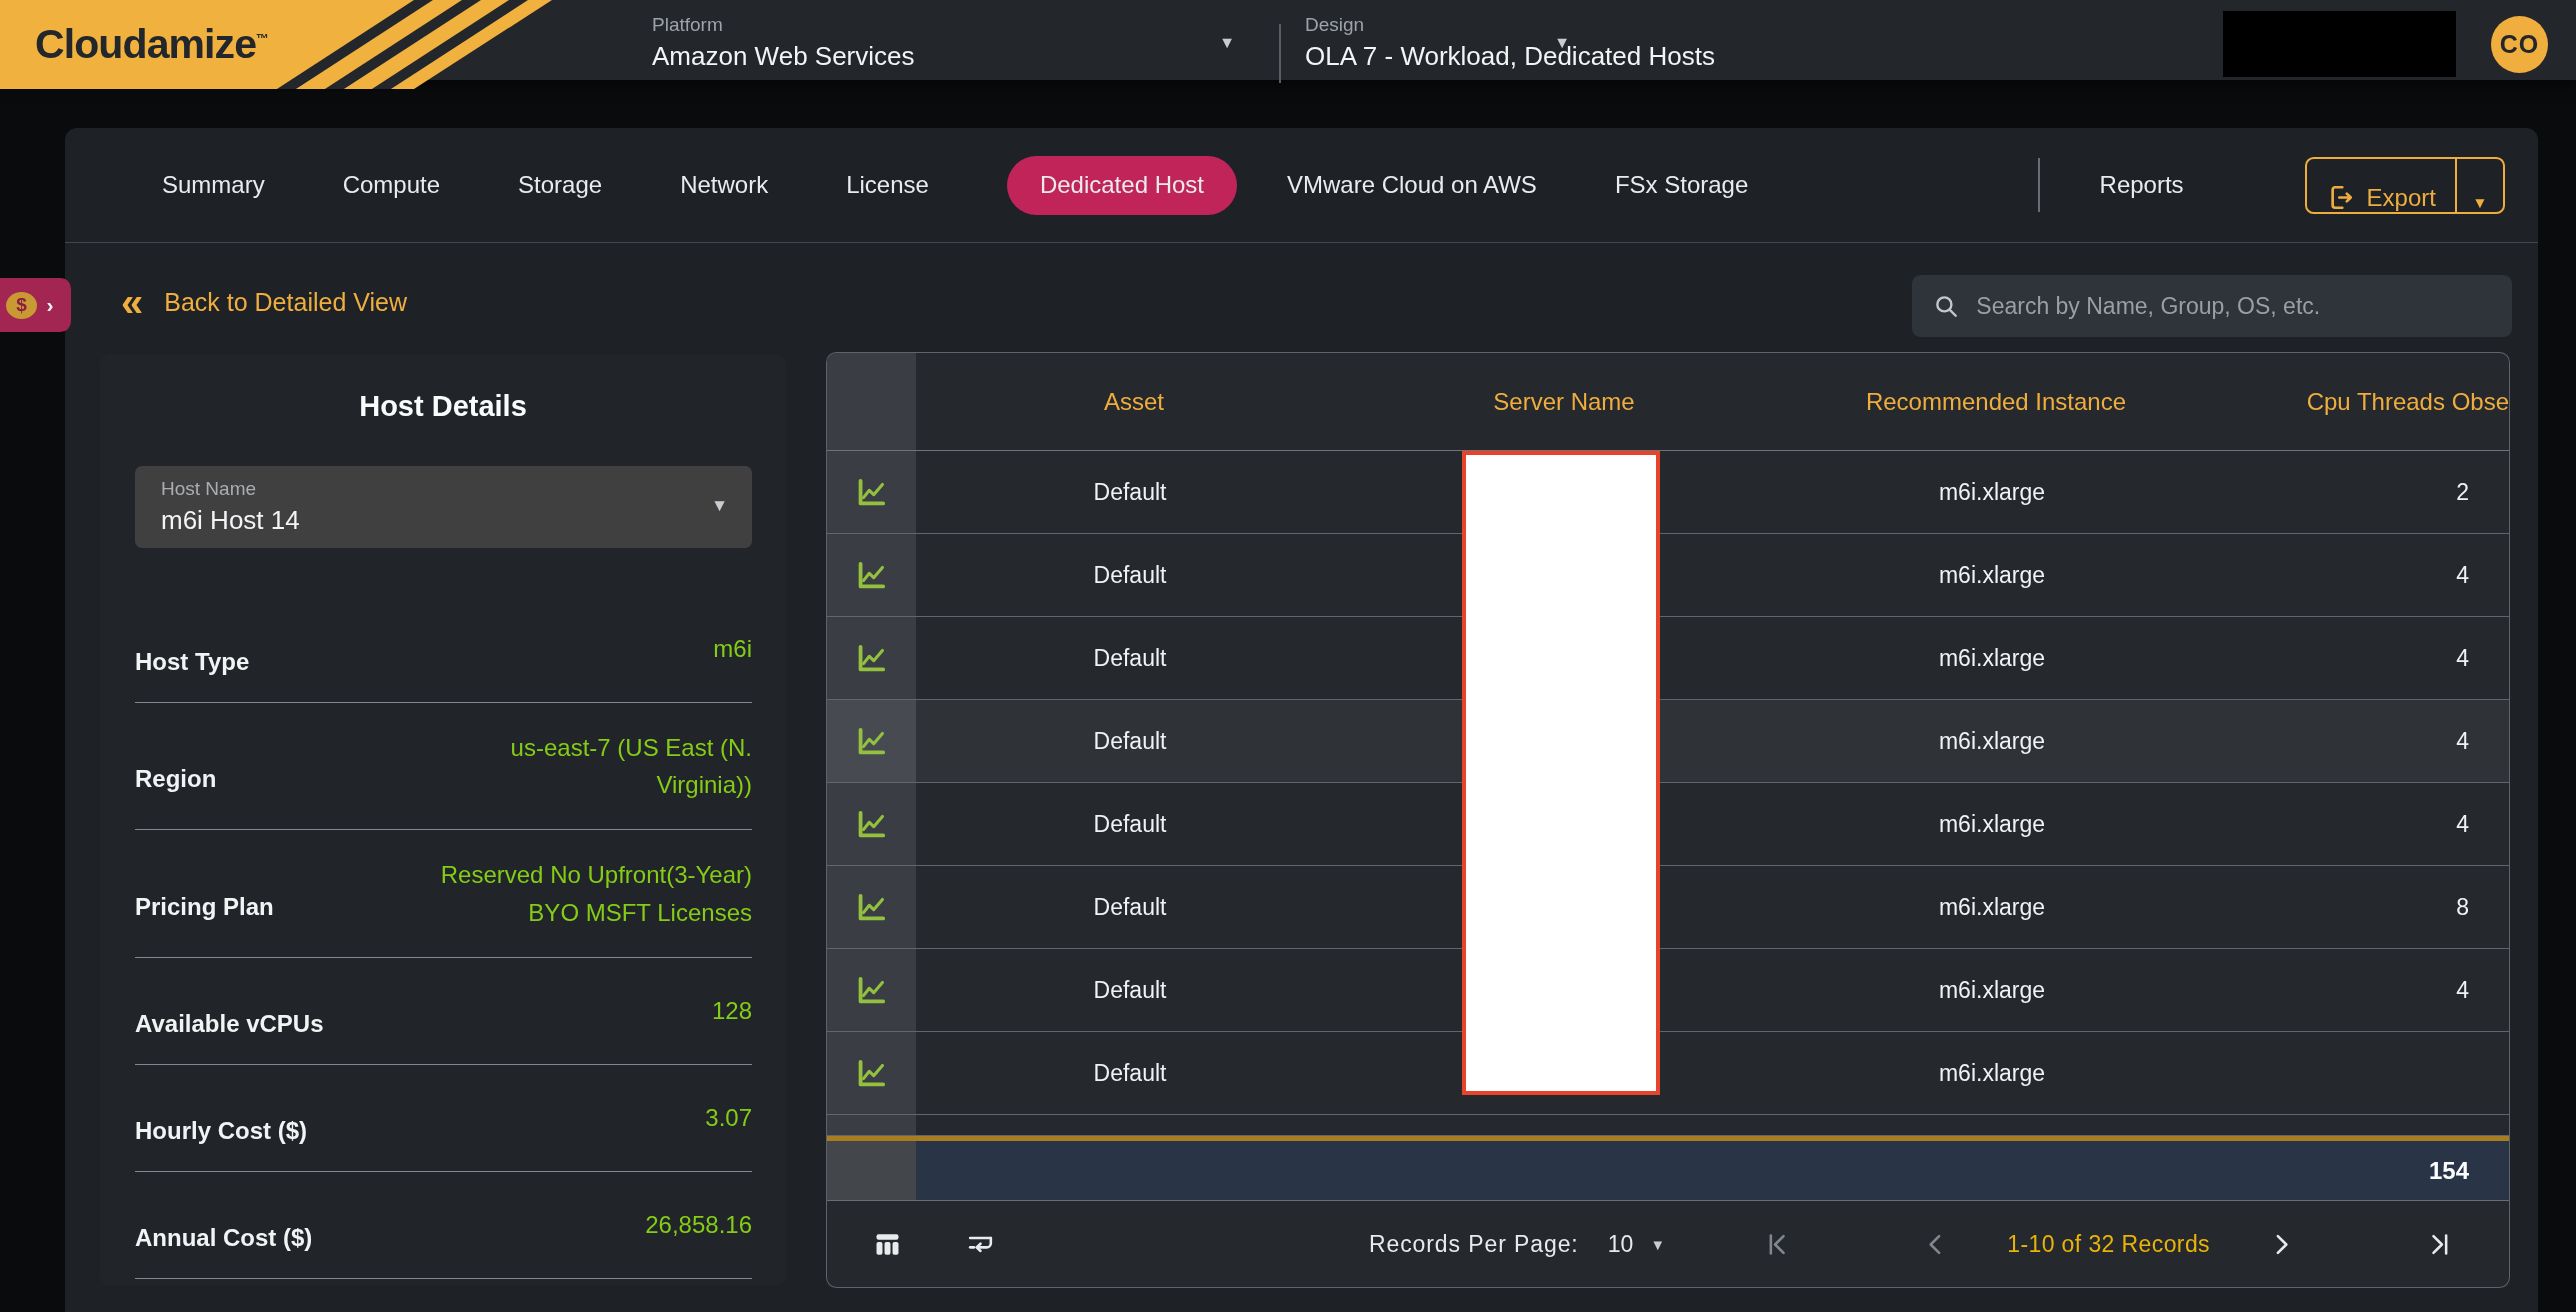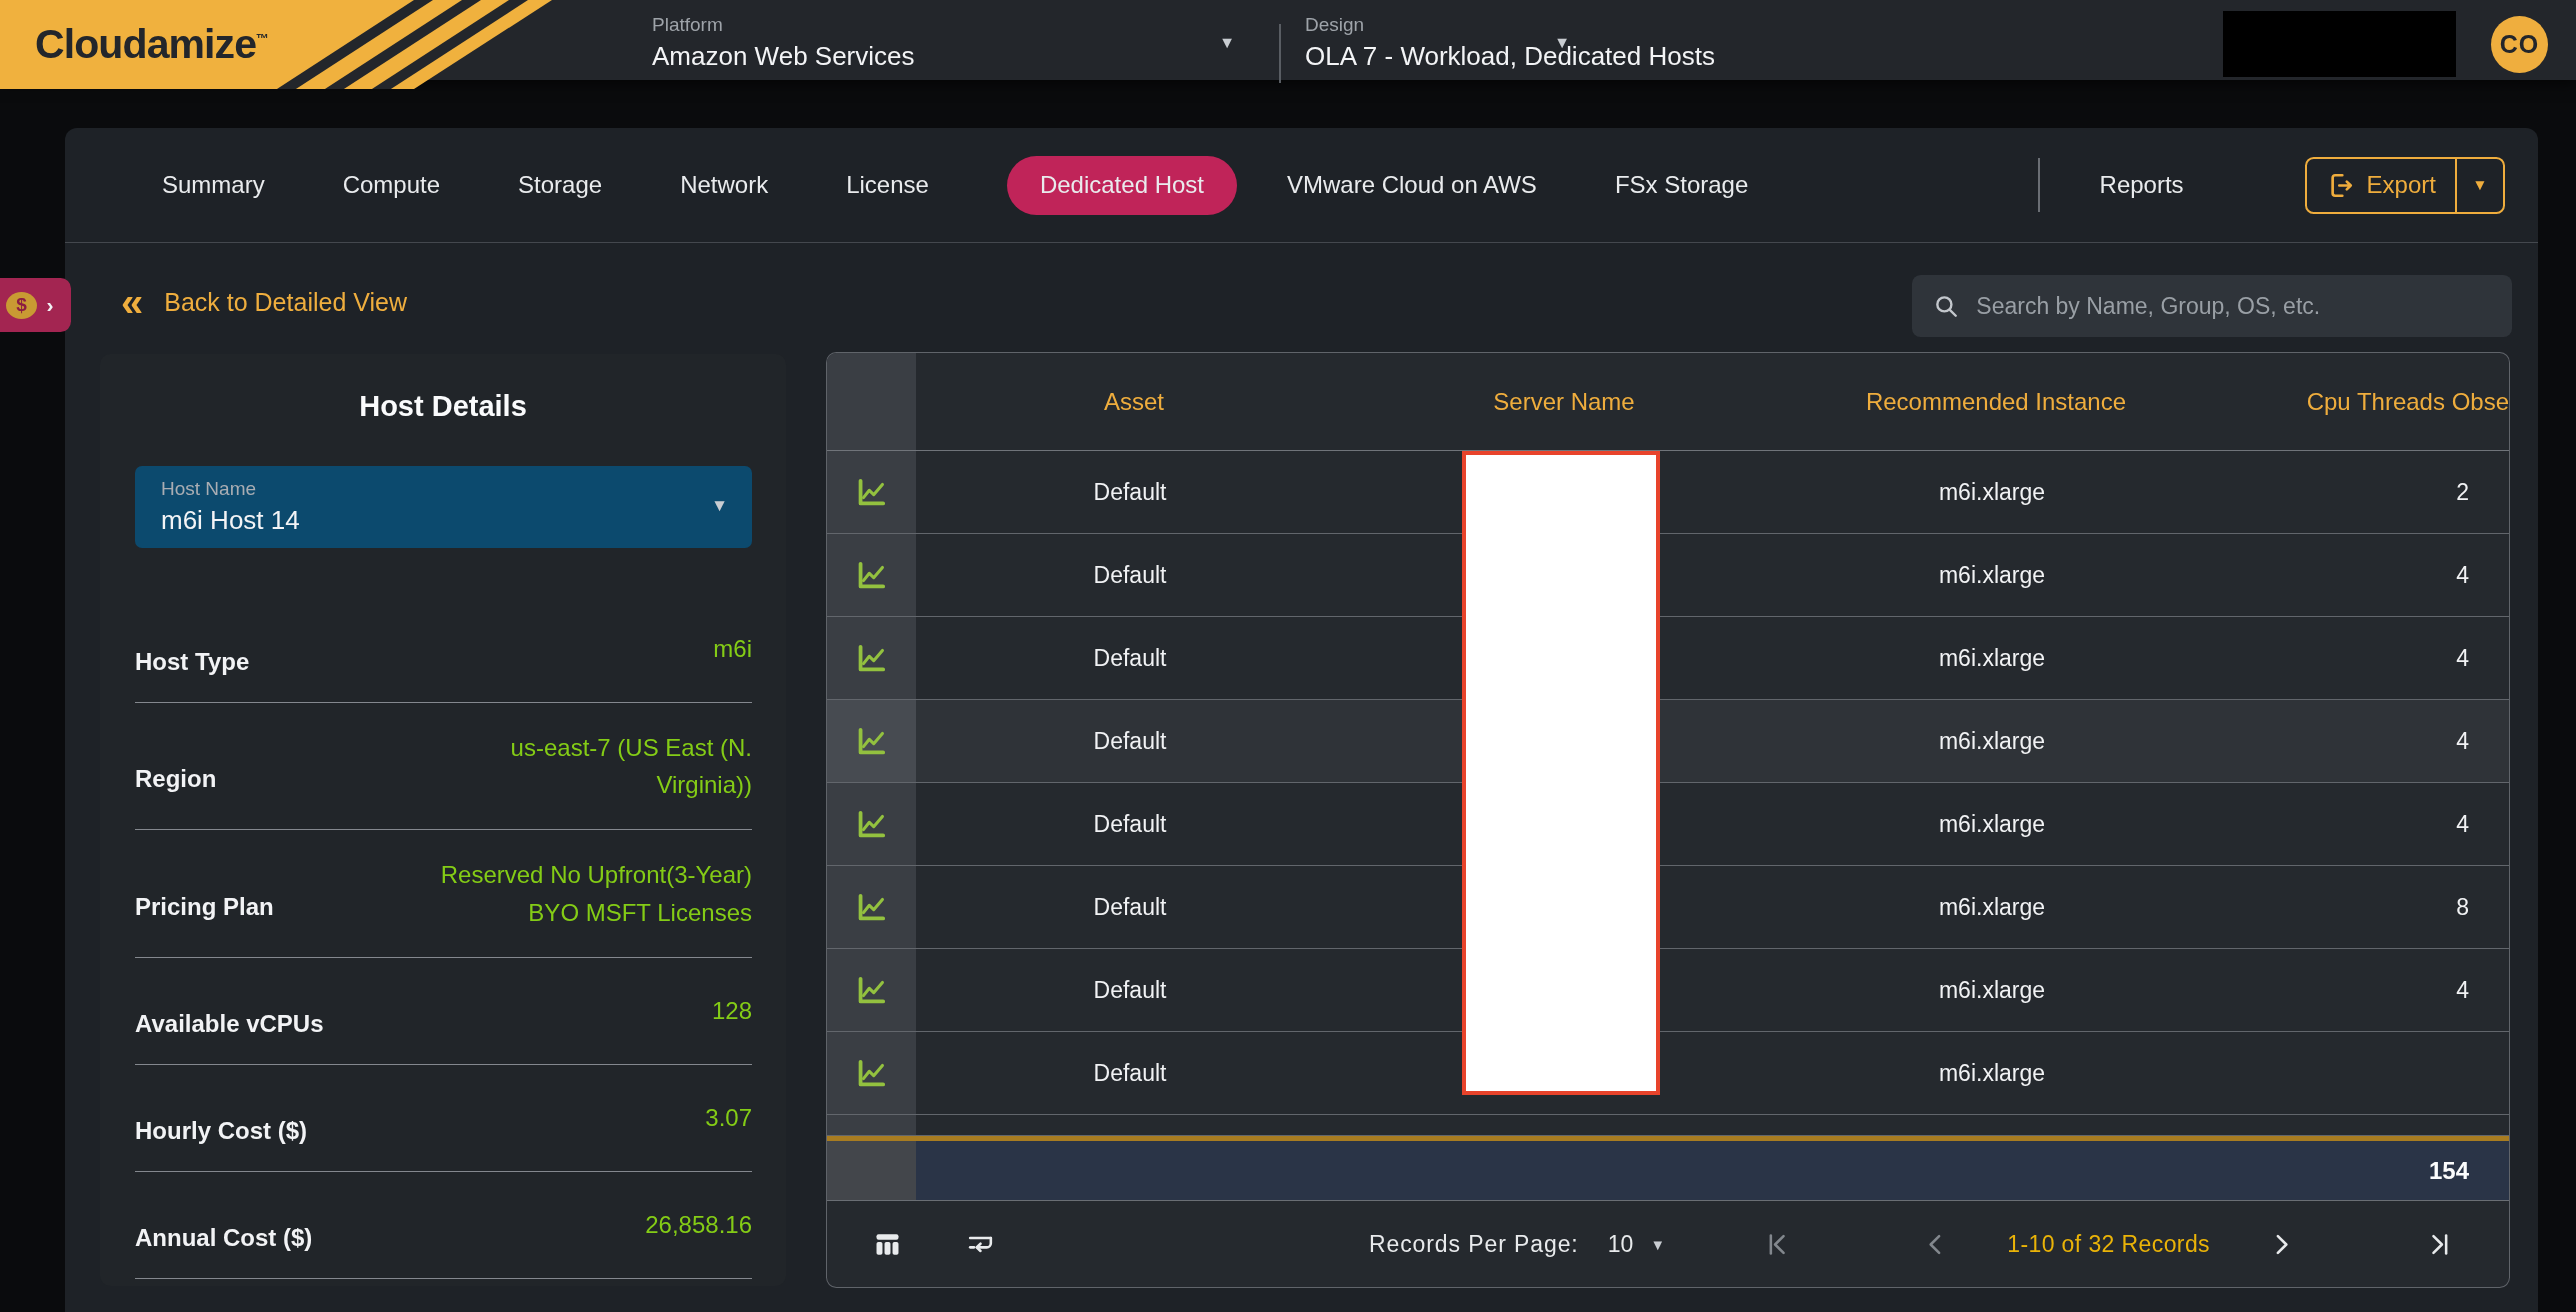--- a/index.html
+++ b/index.html
@@ -31,21 +31,21 @@
              background:#1E2227; border-radius:12px 12px 0 0; }
 
   
   .nav { position:absolute; left:0; top:0; width:100%; height:115px; display:flex; align-items:center;
          padding:0 33px 0 97px; border-bottom:1.7px solid #44484E; }
   .tab { font-size:24px; color:#E9EBED; margin-right:78px; cursor:pointer; white-space:nowrap; }
   .tab.active { background:#C02459; border-radius:35px; padding:15.5px 33px; margin-right:50px; }
   .nav-spacer { flex:1; }
   .nav-divider { width:1.7px; height:54px; background:#6A6E74; margin-right:60px; }
   .reports { font-size:24px; color:#E9EBED; margin-right:121px; cursor:pointer; }
-  .export-btn { display:flex; align-items:center; border:2.6px solid #EFAD3D; border-radius:8.6px;
+  .export-btn { display:flex; align-items:flex-end; border:2.6px solid #EFAD3D; border-radius:8.6px;
                 height:57px; padding:0 0 0 19px; cursor:pointer; }
   .export-label { color:#EFAD3D; font-size:24px; margin:0 19px 0 12px; }
   .export-sep { width:1.7px; height:54px; background:#EFAD3D; }
   .export-caret { color:#EFAD3D; font-size:15.5px; padding:0 15.5px; }
 
   
   .back-link { position:absolute; left:56px; top:154px; display:flex; align-items:center; cursor:pointer; }
   .back-chev { color:#EFAE3E; font-size:40px; font-weight:bold; line-height:1; margin-right:21px; }
   .back-text { color:#EFAE3E; font-size:25px; }
   .search-box { position:absolute; right:26px; top:147px; width:600px; height:62px; background:#2F343A;
@@ -58,21 +58,21 @@
   
   .money-tab { position:absolute; left:0; top:278px; width:71px; height:54px; background:#A32551;
                border-radius:0 10.4px 10.4px 0; display:flex; align-items:center; z-index:40; cursor:pointer; }
   .coin { width:31px; height:27px; margin-left:6px; background:#C99A33; border-radius:50%;
           display:flex; align-items:center; justify-content:center; color:#8C1D42; font-size:19px; font-weight:bold; }
   .money-chev { color:#F0F1F3; font-size:21px; font-weight:bold; margin-left:9.5px; }
 
   
   .host-card { position:absolute; left:35px; top:226px; width:686px; height:932px; background:#212529; border-radius:10.4px; }
   .host-title { text-align:center; padding-top:36px; font-size:29px; font-weight:bold; color:#FAFBFC; }
-  .host-select { position:absolute; left:35px; top:112px; width:617px; height:82px; background:#0c4a6e;
+  .host-select { position:absolute; left:35px; top:112px; width:617px; height:82px; background:#404040;
                  border-radius:7px; padding:12px 0 0 26px; cursor:pointer; }
   .host-select-label { font-size:19px; color:#A9ADB3; }
   .host-select-value { font-size:26px; color:#F3F4F6; margin-top:5.2px; }
   .host-select-caret { position:absolute; right:24px; top:29px; color:#C9CDD2; font-size:17.3px; }
   .host-fields { position:absolute; left:35px; top:242px; width:617px; }
   .hfield { display:flex; justify-content:space-between; align-items:center; padding:26px 0;
             border-bottom:1.7px solid #84888E; }
   .hfield:first-child { border-top:none; }
   .hlabel { font-size:24px; font-weight:bold; color:#F2F3F5; white-space:nowrap;margin-top:26px; }
   .hvalue { font-size:24px; color:#84cc16; text-align:right; max-width:345px; line-height:1.55; }

